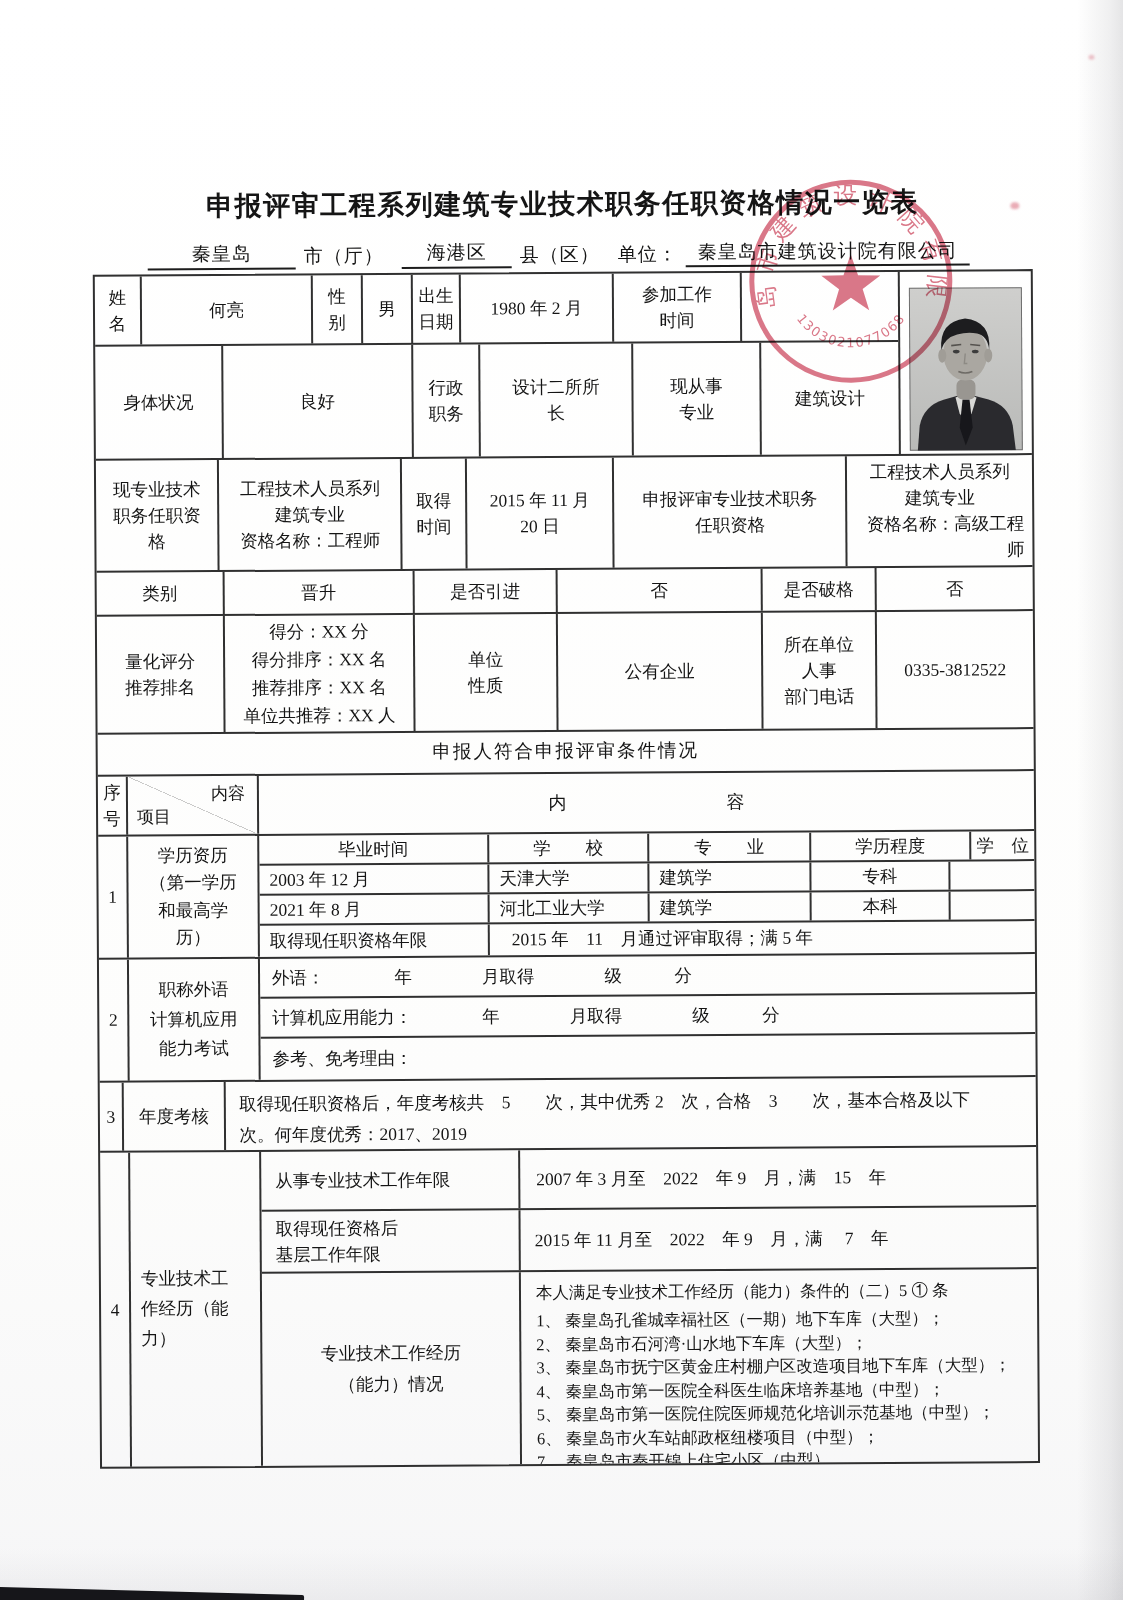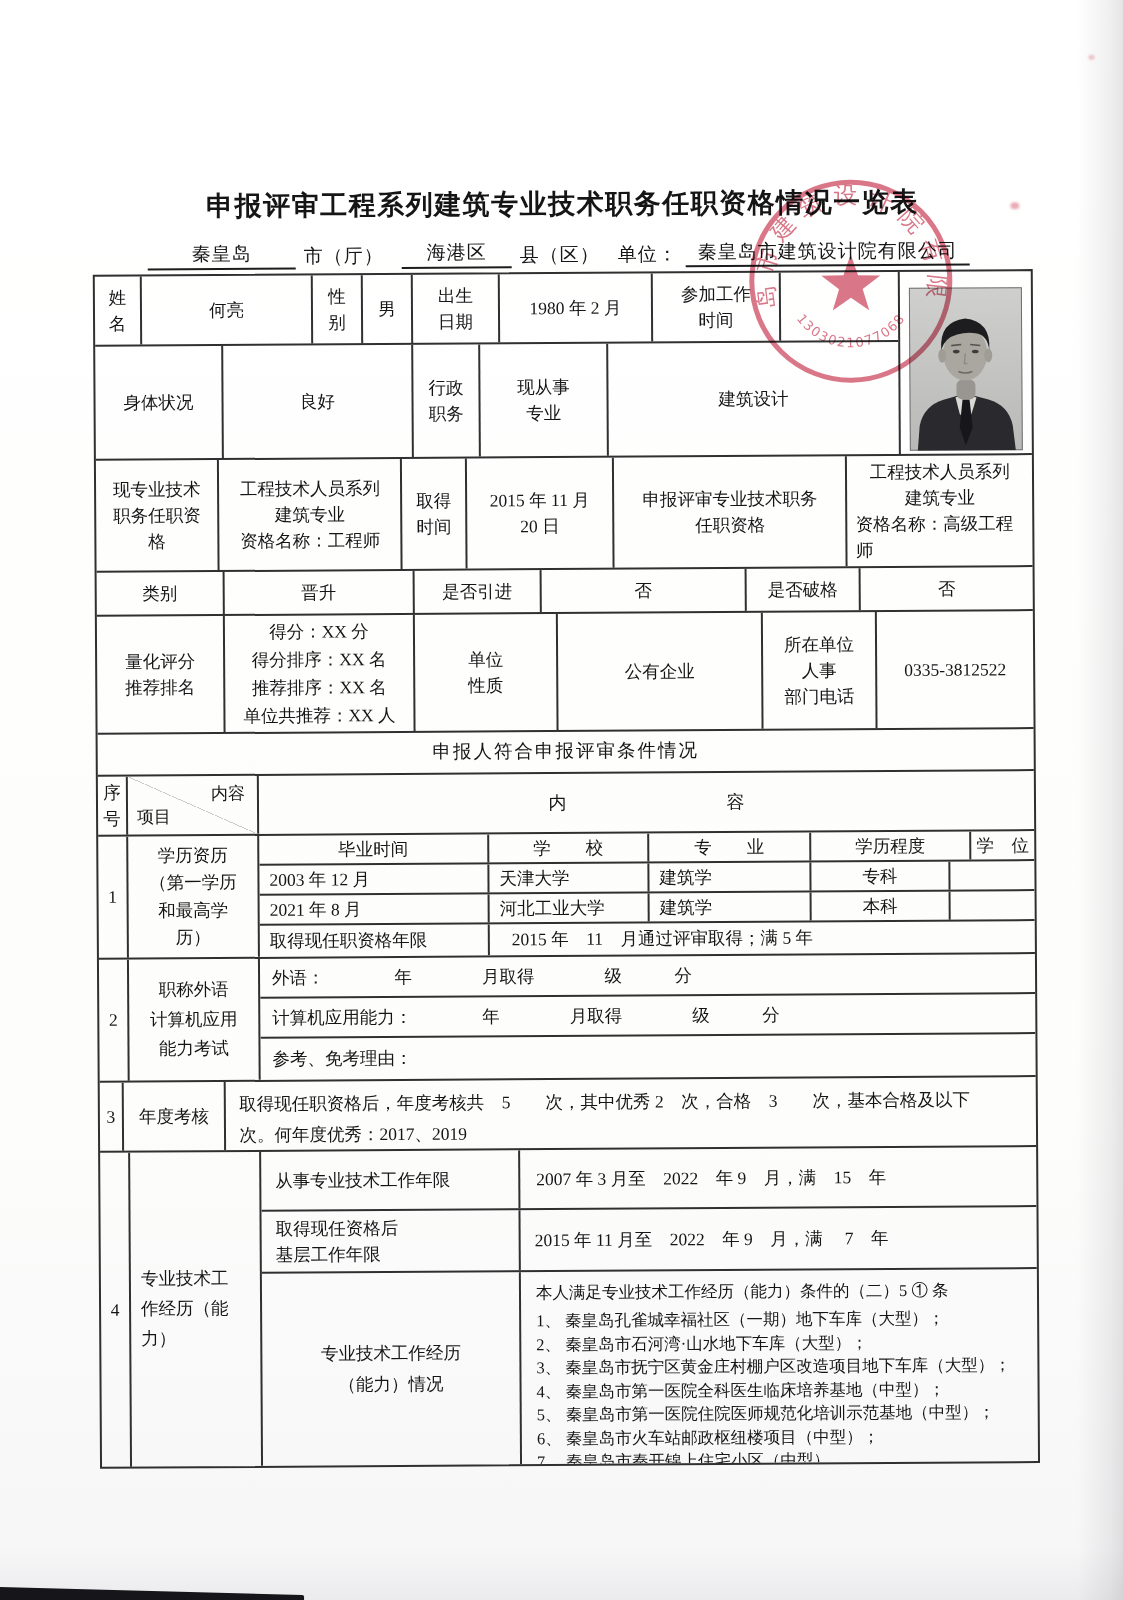--- a/index.html
+++ b/index.html
@@ -96,36 +96,40 @@
             <div class="cell" style="width:47px">
                 <span class="ln">姓</span>
                 <span class="ln">名</span>
               </div>
             <div class="cell" style="width:171px">何亮</div>
             <div class="cell" style="width:50px">
                 <span class="ln">性</span>
                 <span class="ln">别</span>
               </div>
             <div class="cell" style="width:50px">男</div>
-            <div class="cell" style="width:87px">
+            <div class="cell" style="width:48px">
                 <span class="ln">出生</span>
                 <span class="ln">日期</span>
               </div>
             <div class="cell" style="width:153px">1980 年 2 月</div>
             <div class="cell" style="width:128px">
                 <span class="ln">参加工作</span>
                 <span class="ln">时间</span>
               </div>
           </div>
           <div class="subrow" style="height:112px">
             <div class="cell" style="width:128px">身体状况</div>
             <div class="cell" style="width:190px">良好</div>
             <div class="cell" style="width:67px">
                 <span class="ln">行政</span>
                 <span class="ln">职务</span>
+              </div>
+            <div class="cell" style="width:153px">
+                <span class="ln">设计二所所</span>
+                <span class="ln">长</span>
               </div>
             <div class="cell" style="width:128px">
                 <span class="ln">现从事</span>
                 <span class="ln">专业</span>
               </div>
             <div class="cell flex1 lastc">建筑设计</div>
           </div>
         </div>
         <div class="cell flex1 lastc photo-cell">
           <svg width="113" height="163" viewBox="0 0 113 163">
@@ -180,28 +184,28 @@
             <span class="ln">2015 年 11 月</span>
             <span class="ln">20 日</span>
           </div>
         <div class="cell" style="width:242px">
             <span class="ln">申报评审专业技术职务</span>
             <span class="ln">任职资格</span>
           </div>
         <div class="cell flex1 lastc" style="padding:0 8px">
             <span class="ln">工程技术人员系列</span>
             <span class="ln">建筑专业</span>
-            <span class="ln" style="text-align:left">资格名称：高级工程师</span>
+            <span class="ln" style="text-align:right">资格名称：高级工程师</span>
           </div>
       </div>
 
       <div class="band" style="height:44px">
         <div class="cell" style="width:128px">类别</div>
         <div class="cell" style="width:190px">晋升</div>
-        <div class="cell" style="width:127px">是否引进</div>
+        <div class="cell" style="width:143px">是否引进</div>
         <div class="cell" style="width:205px">否</div>
         <div class="cell" style="width:114px">是否破格</div>
         <div class="cell flex1 lastc">否</div>
       </div>
 
       <div class="band" style="height:118px">
         <div class="cell" style="width:128px">
             <span class="ln">量化评分</span>
             <span class="ln">推荐排名</span>
           </div>

